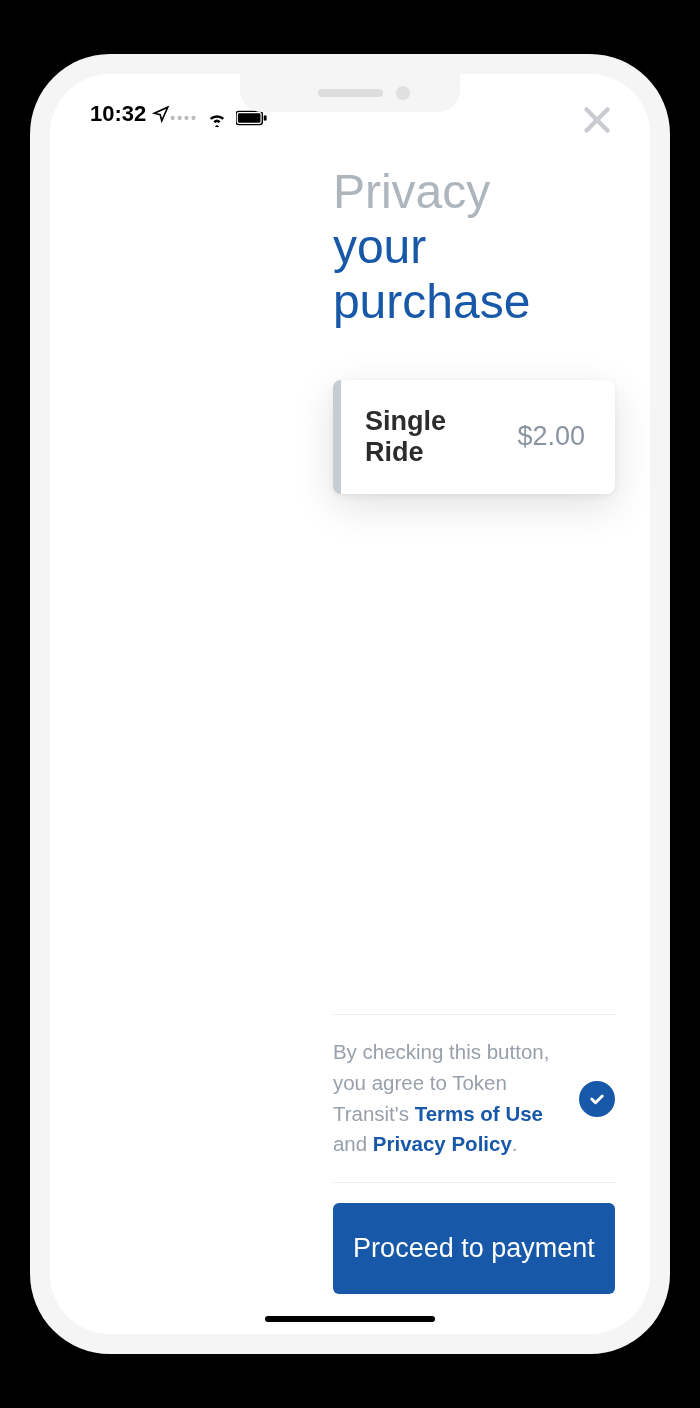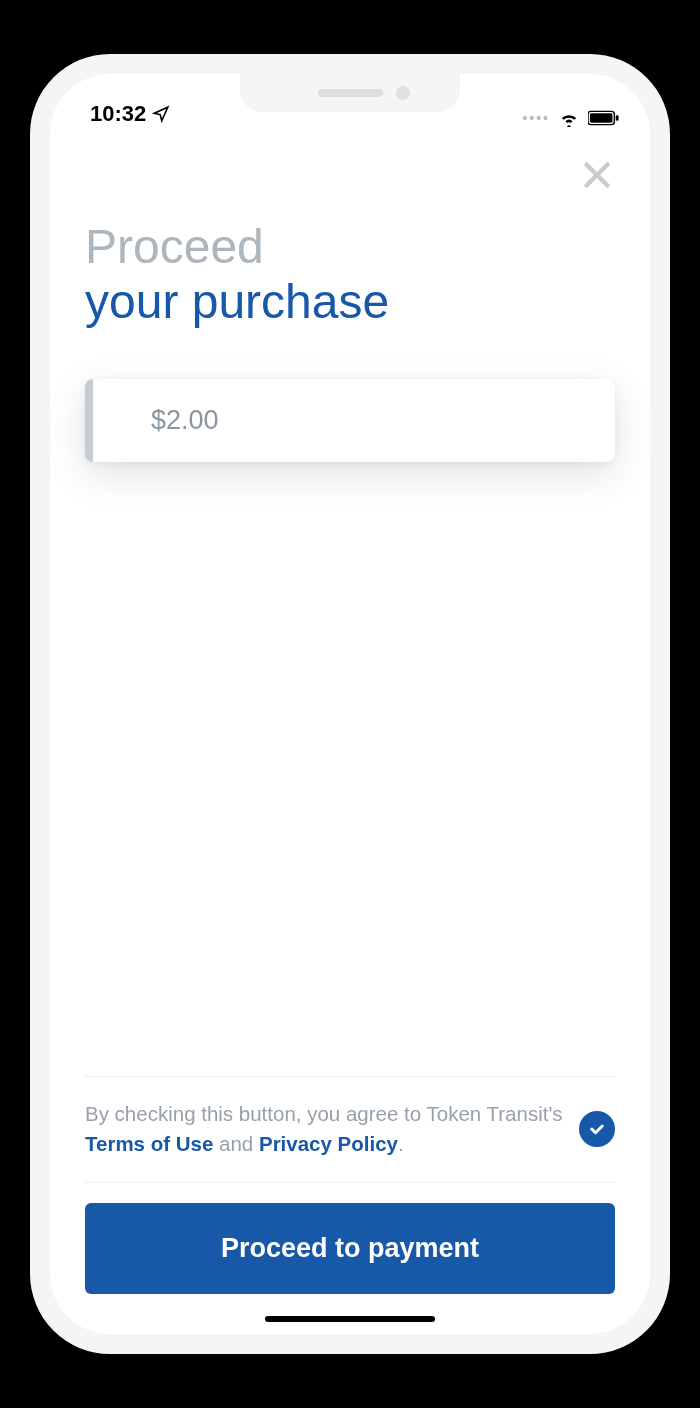--- a/index.html
+++ b/index.html
@@ -22,21 +22,21 @@
       box-shadow: 0 0 30px rgba(0,0,0,0.5);
     }
     .screen {
       width: 100%;
       height: 100%;
       background: #fff;
       border-radius: 60px;
       overflow: hidden;
       position: relative;
       display: flex;
-      flex-direction: column;
+      flex-direction: row;
     }
     .notch {
       position: absolute;
       top: 0;
       left: 50%;
       transform: translateX(-50%);
       width: 220px;
       height: 38px;
       background: #f5f5f5;
       border-bottom-left-radius: 22px;
@@ -174,21 +174,21 @@
       flex-shrink: 0;
       cursor: pointer;
     }
     .check-circle svg { display:block; }
     .proceed-btn {
       background: #1858a8;
       color: #fff;
       border: none;
       border-radius: 6px;
       font-size: 27px;
-      font-weight: 700;
+      font-weight: 400;
       padding: 30px 0;
       width: 100%;
       cursor: pointer;
       margin-bottom: 40px;
     }
     .home-indicator {
       position: absolute;
       bottom: 12px;
       left: 50%;
       transform: translateX(-50%);
@@ -238,25 +238,26 @@
 
     <div class="content">
       <div class="close-btn">
         <svg width="36" height="36" viewBox="0 0 24 24" stroke="#c8ccd1" stroke-width="3" stroke-linecap="round">
           <line x1="5" y1="5" x2="19" y2="19"></line>
           <line x1="19" y1="5" x2="5" y2="19"></line>
         </svg>
       </div>
 
       <div class="heading-block">
-        <div class="heading-line1">Proceed</div>
+        <div class="heading-line1">Privacy</div>
         <div class="heading-line2">your purchase</div>
       </div>
 
       <div class="item-card">
+        <span class="item-name">Single Ride</span>
         <span class="item-price">$2.00</span>
       </div>
 
       <div class="spacer"></div>
 
       <div class="divider"></div>
 
       <div class="terms-row">
         <div class="terms-text">
           <span>By checking this button, you agree to Token Transit's </span><a href="#">Terms of Use</a><span> and </span><a href="#">Privacy Policy</a><span>.</span>

